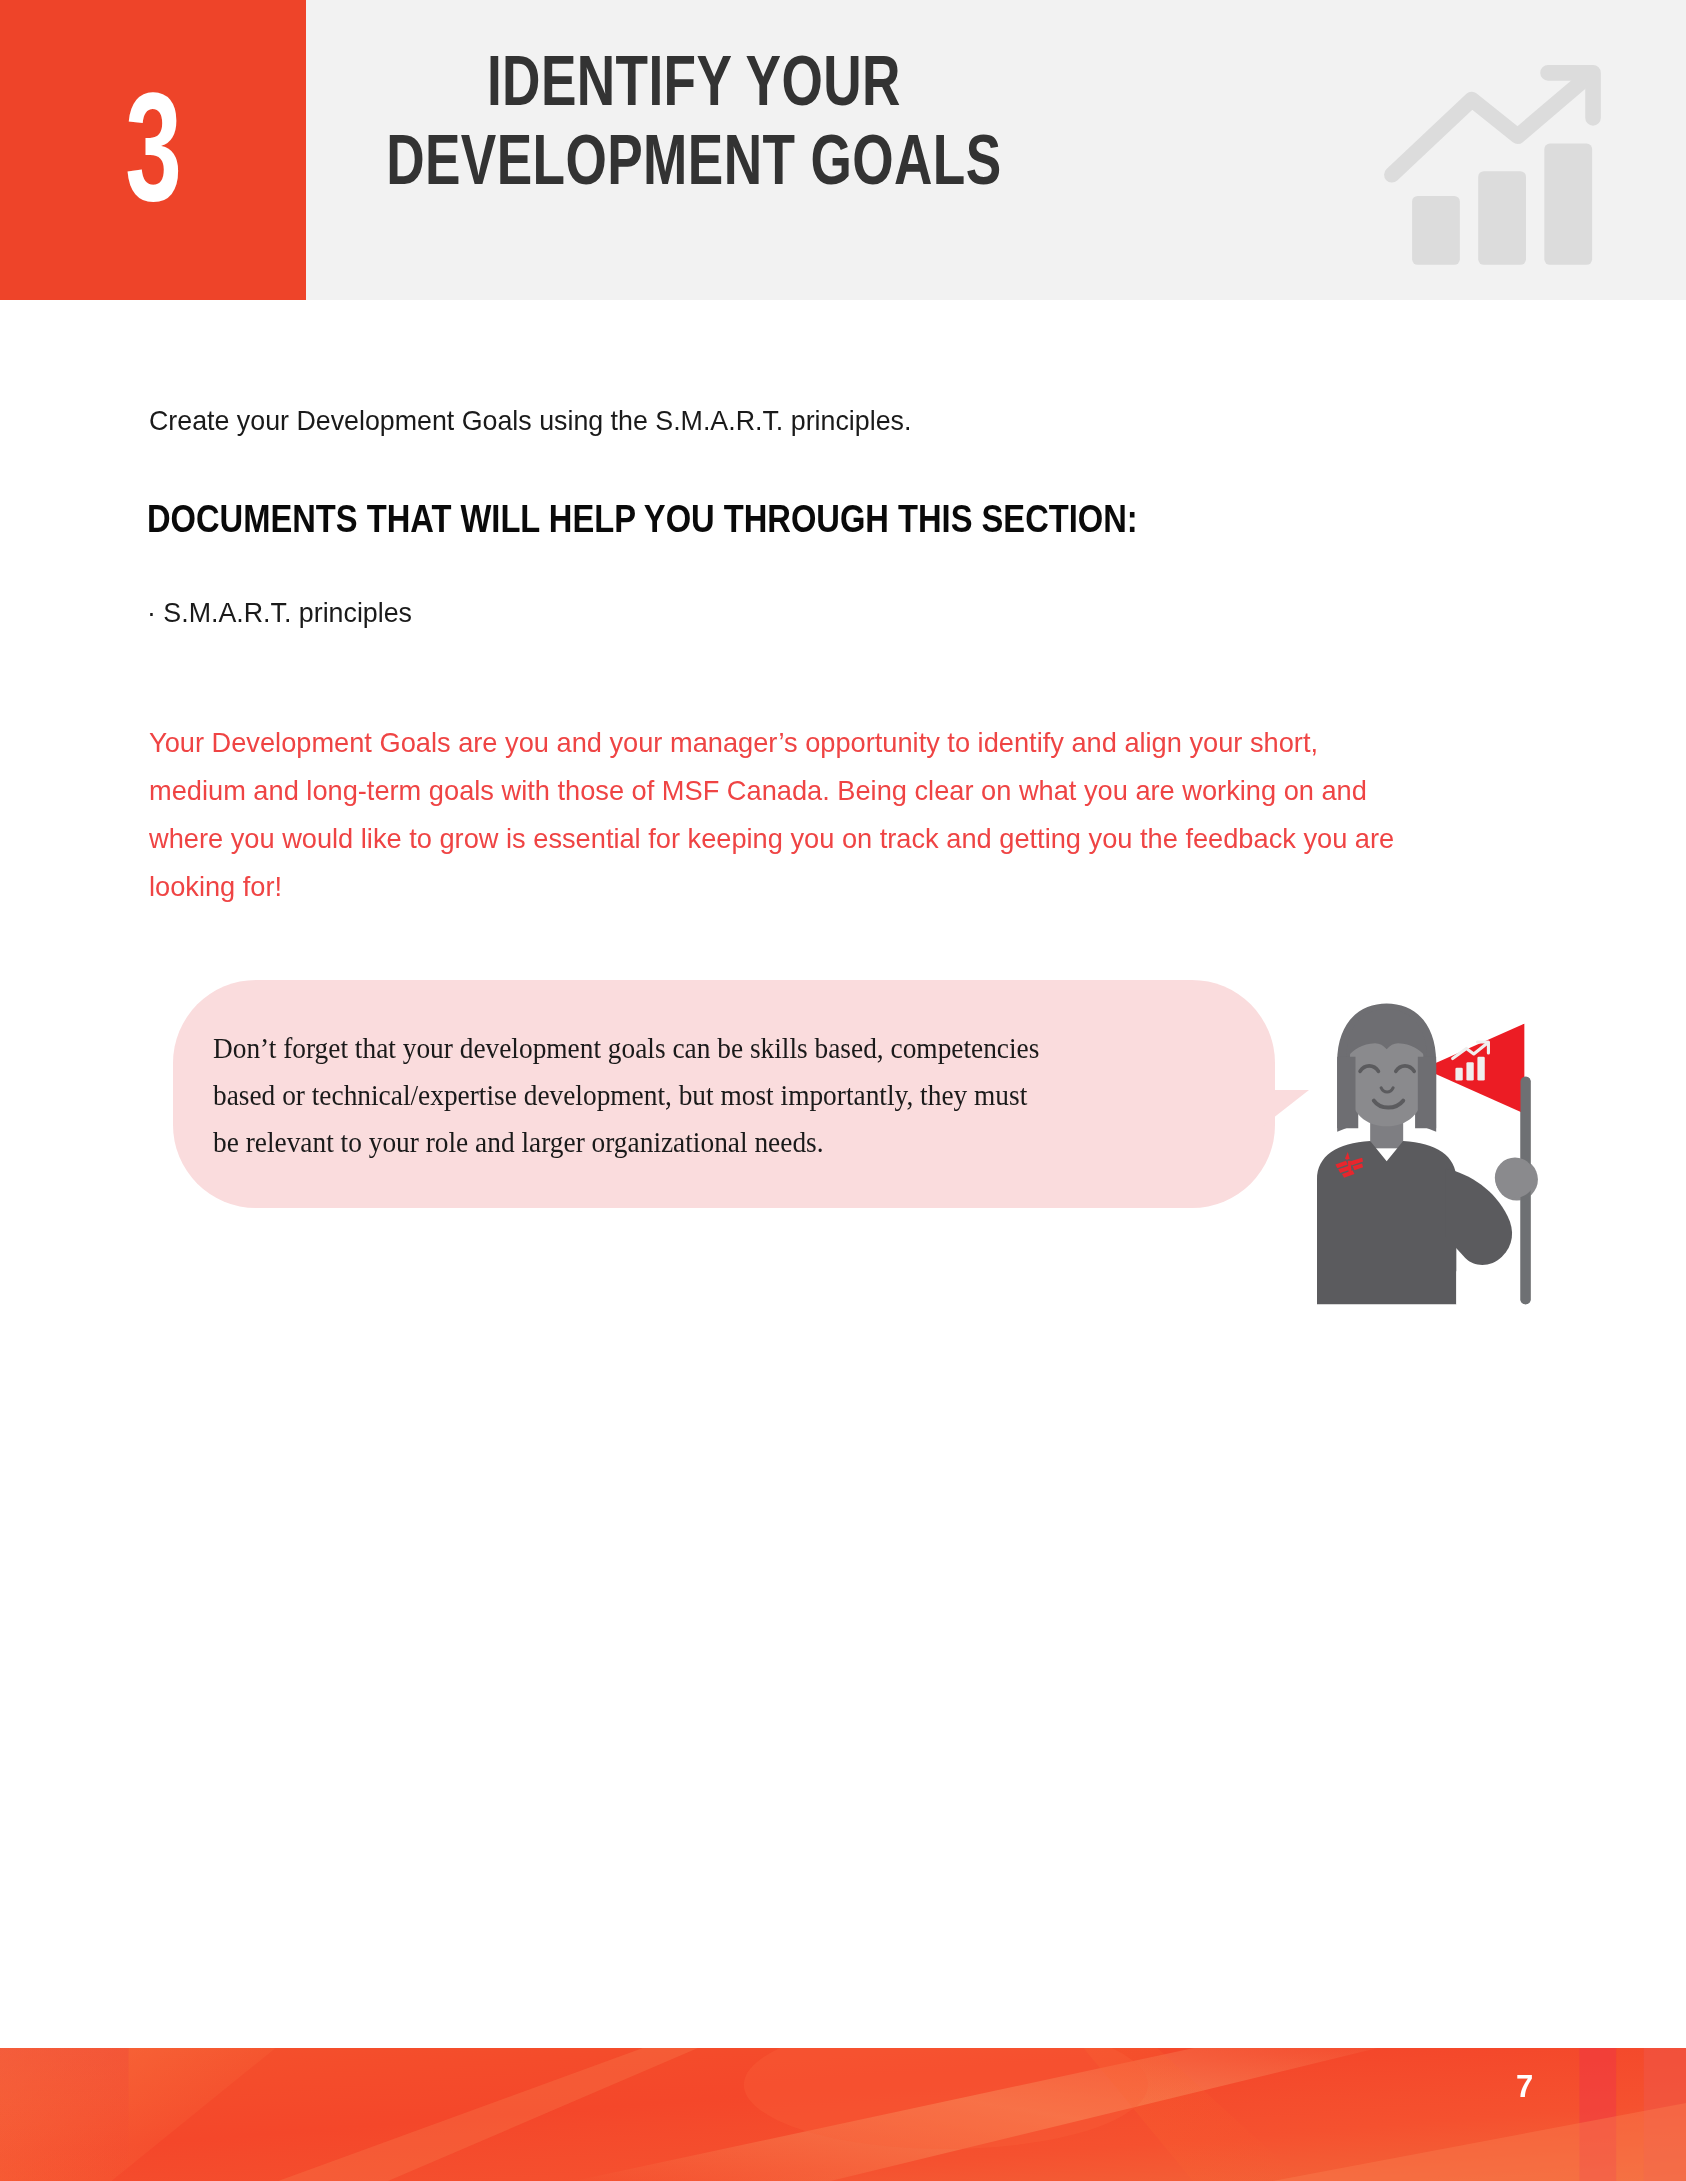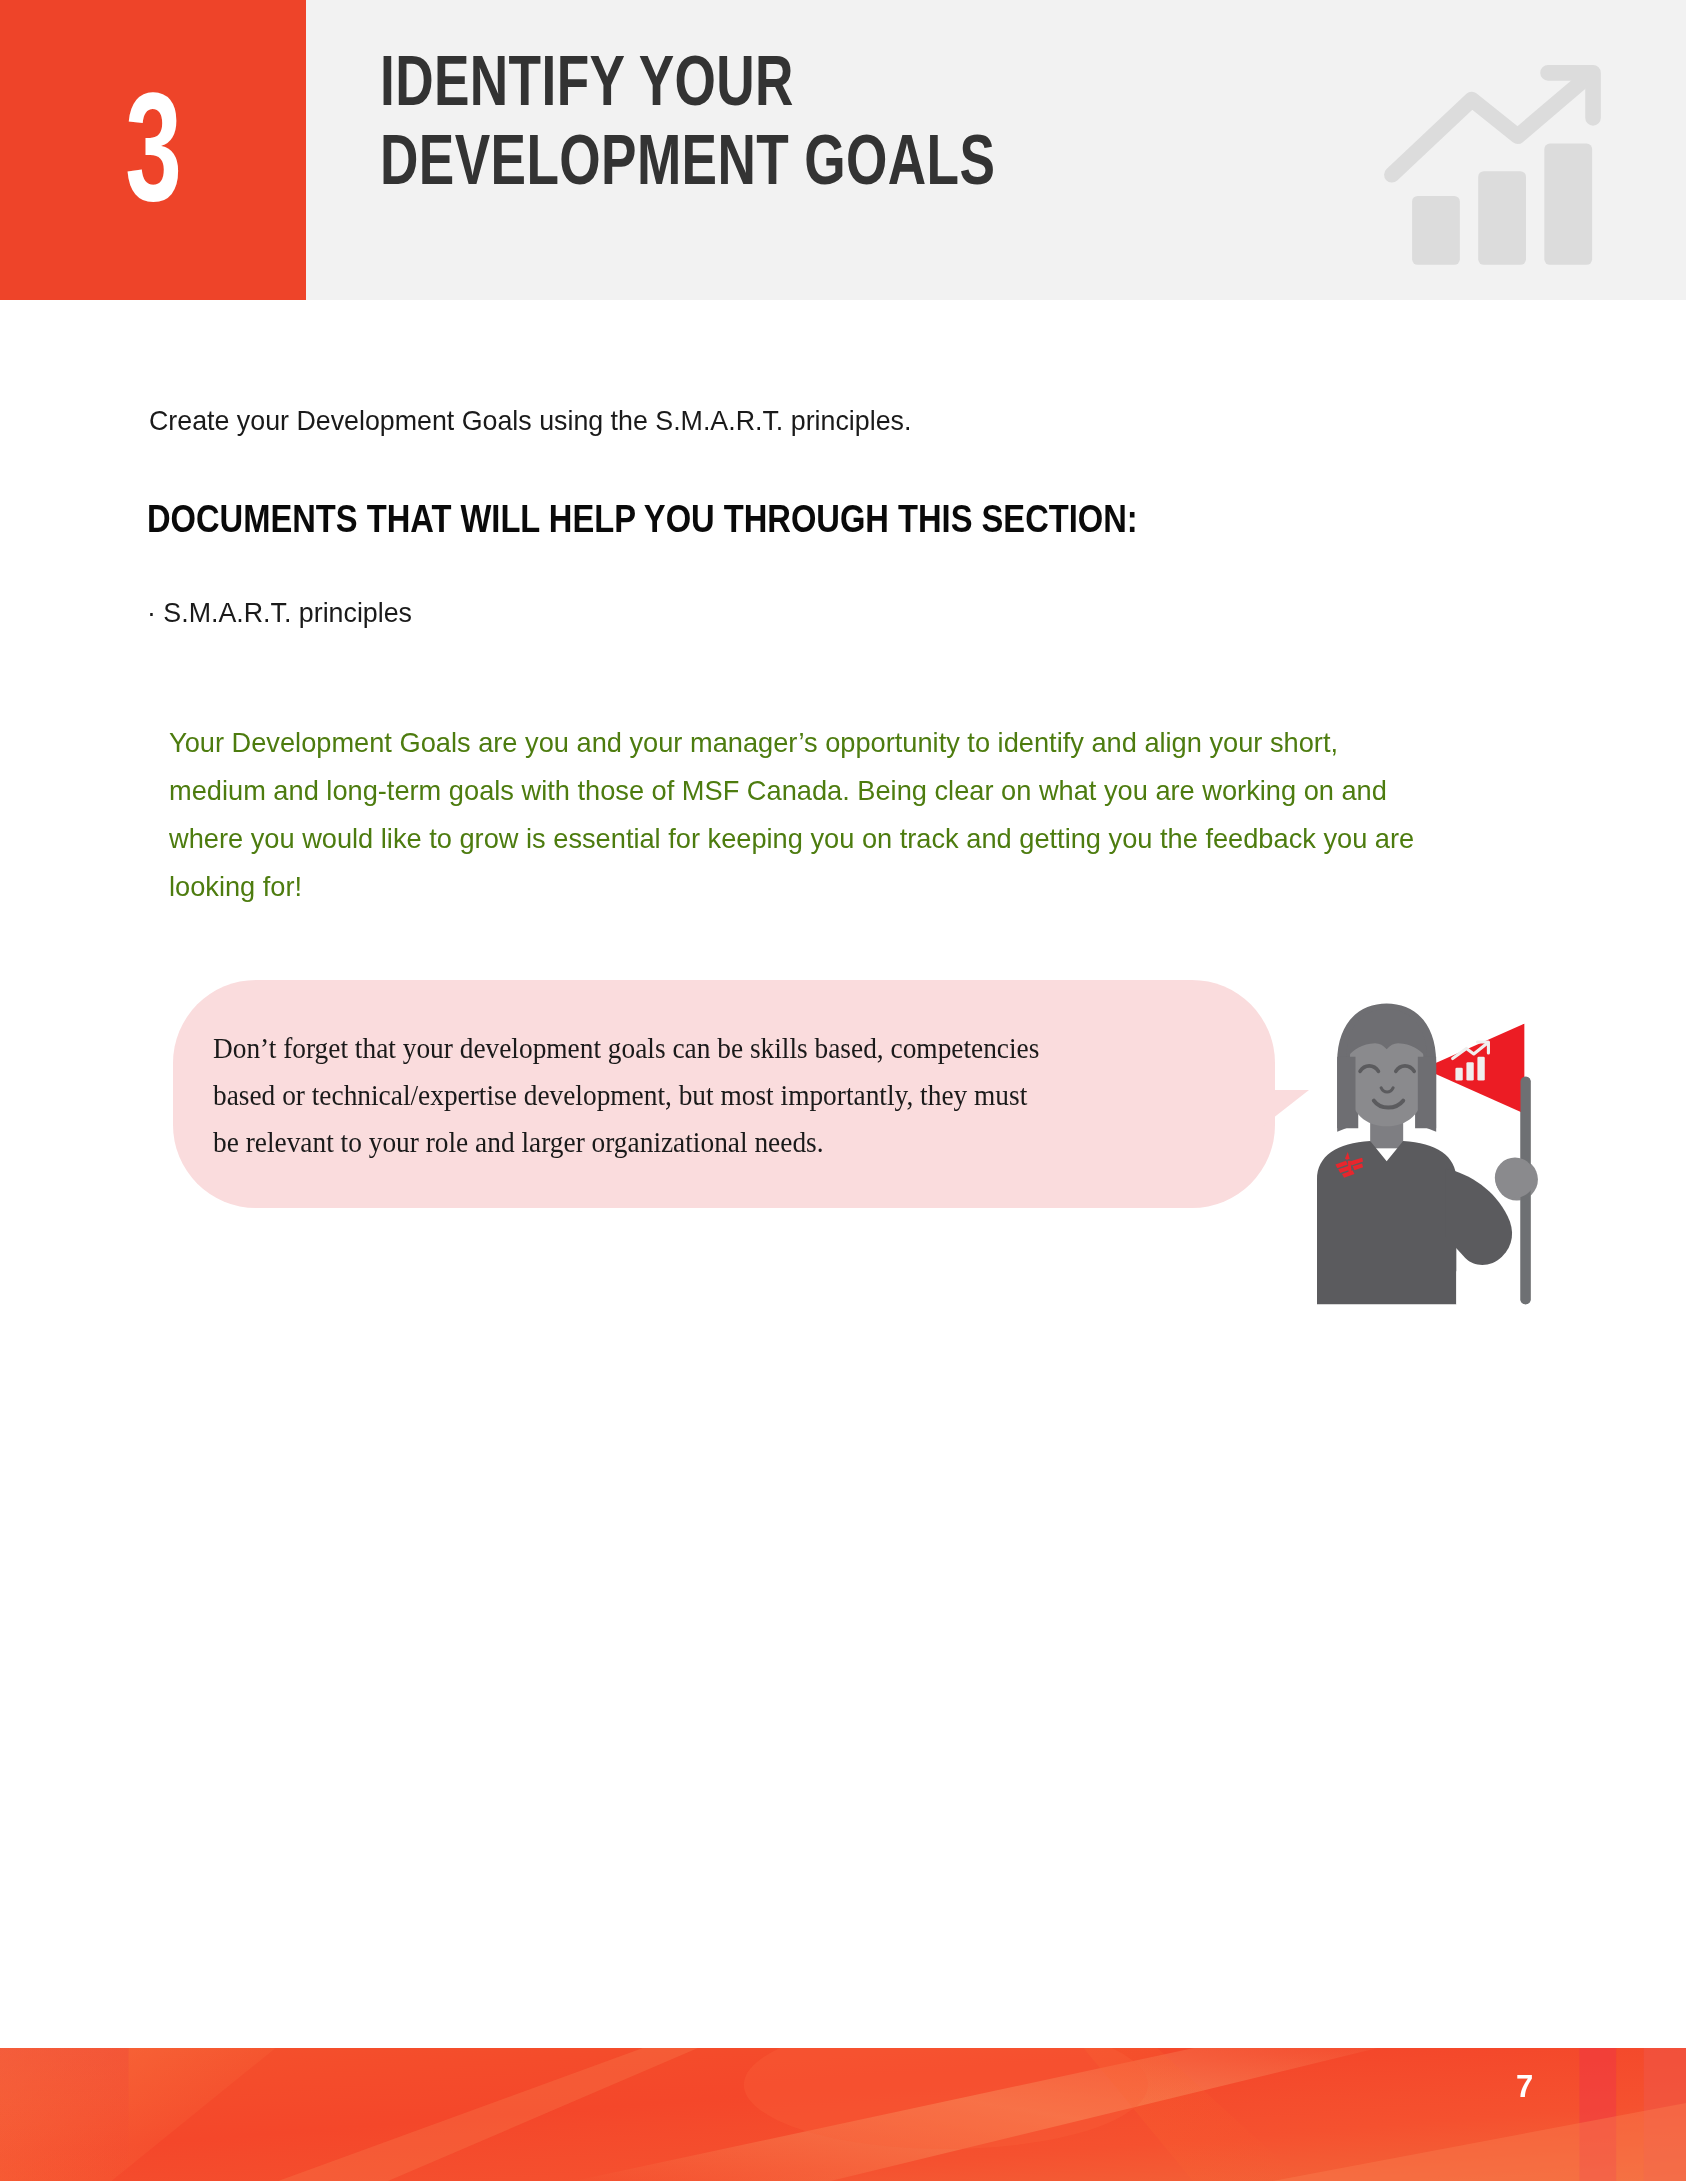--- a/index.html
+++ b/index.html
@@ -54,20 +54,21 @@
     position: absolute;
     left: 380px;
     top: 42px;
     width: 826px;
     color: #333333;
     font-family: "Liberation Sans Narrow", "Liberation Sans", sans-serif;
     font-weight: bold;
     font-size: 70px;
     line-height: 79px;
     letter-spacing: 0.5px;
+    text-align: center;
   }
   .header-title .tline {
     display: block;
     transform: scaleX(0.76);
     transform-origin: left center;
     white-space: nowrap;
   }
   .header-icon {
     position: absolute;
     left: 1368px;
@@ -119,25 +120,24 @@
     line-height: 40px;
     transform: scaleX(0.94);
     transform-origin: left top;
   }
   .doc-list-item { white-space: nowrap; }
   .main-para {
     position: absolute;
     left: 149px;
     top: 418px;
     width: 1405px;
-    color: #4d7c0f;
+    color: #ef4444;
     font-family: "Liberation Sans Narrow", "Liberation Sans", sans-serif;
     font-size: 28.5px;
     line-height: 48px;
-    margin-left: 20px;
   }
   .main-para .pline {
     display: block;
     white-space: nowrap;
     transform: scaleX(0.955);
     transform-origin: left center;
   }
 
   
   .bubble {

